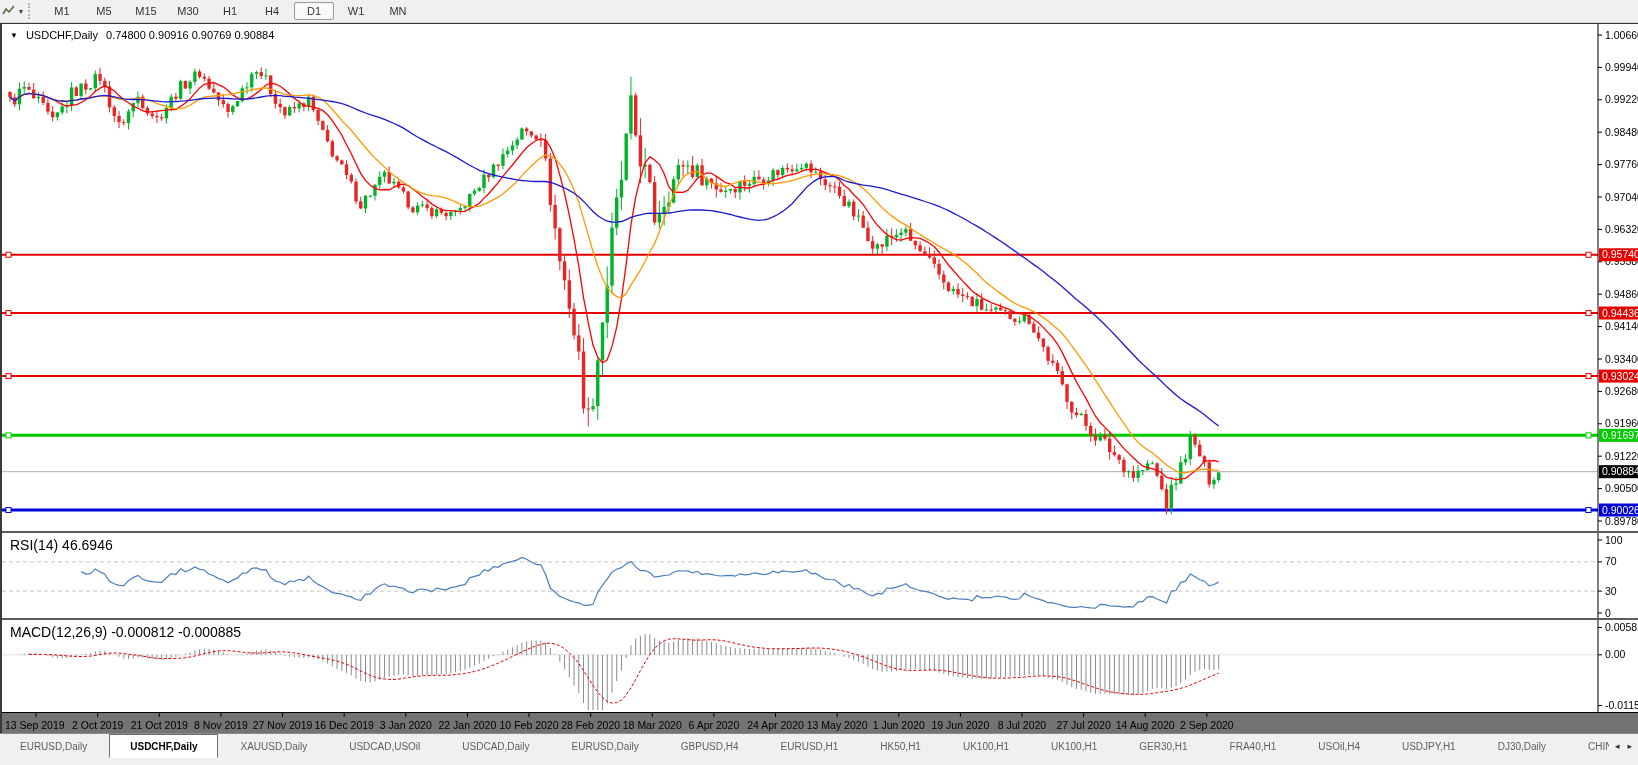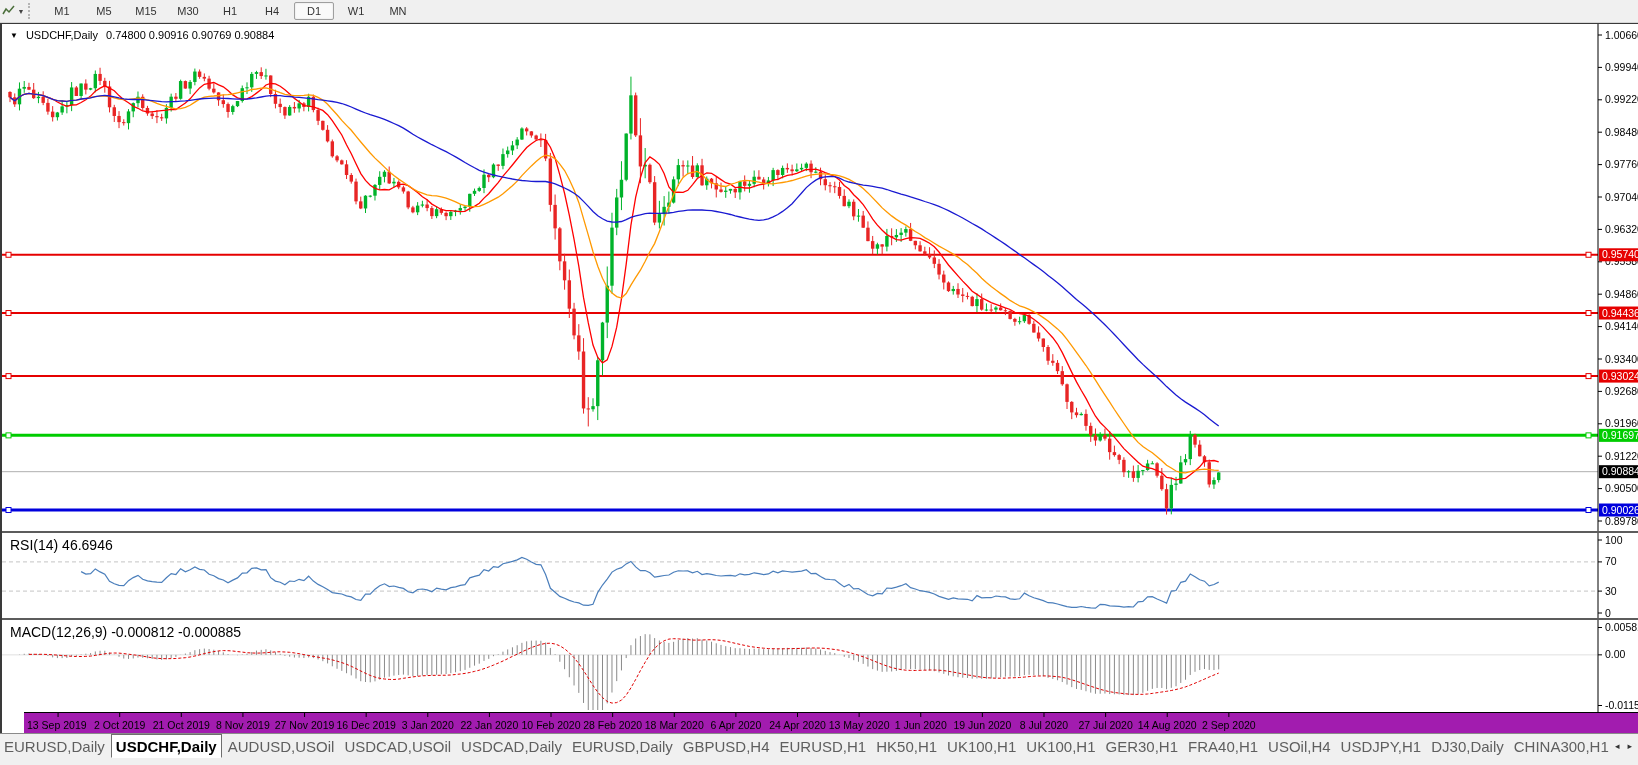--- a/index.html
+++ b/index.html
@@ -12,29 +12,29 @@
   .grip{width:7px;height:16px;margin:0 4px 0 2px;border-left:2px dotted #b5b5b5;}
   .tfbtn{min-width:24px;padding:2px 7px;margin:0 1px;font-size:11px;color:#333;text-align:center;border:1px solid transparent;border-radius:2px;cursor:default;}
   .tfbtn.active{background:#fafafa;border:1px solid #9f9f9f;box-shadow:inset 0 0 2px #ddd;}
   
   .chart-window{position:absolute;top:23px;left:0;right:0;bottom:31px;background:#fff;border-left:2px solid #3a3a3a;border-top:1px solid #3a3a3a;display:flex;flex-direction:column;}
   .panel{position:relative;background:#fff;}
   .panel-main{height:507px;}
   .panel-rsi{height:85px;}
   .panel-macd{height:92px;}
   .splitter{height:2px;background:#5c5c5c;cursor:row-resize;}
-  .date-axis{height:22px;border-top:1px solid #000;position:relative;background:#a21caf;margin-left:22px;}
+  .date-axis{height:22px;border-top:1px solid #000;position:relative;background:#737373;}
   .panel-label{position:absolute;left:8px;top:4px;font-size:14px;color:#000;white-space:pre;z-index:5;}
   .main-title{position:absolute;left:8px;top:5px;font-size:11px;color:#000;z-index:5;display:flex;gap:8px;align-items:center;}
   .main-title .caret{font-size:8px;}
   svg{display:block;}
   
   .tabbar{position:absolute;left:0;right:0;bottom:0;height:31px;background:#f0f0f0;border-top:1px solid #8a8a8a;display:flex;align-items:flex-start;}
   .tabs{display:flex;align-items:stretch;height:24px;flex:1;overflow:hidden;}
-  .tab{display:flex;align-items:center;padding:0 4px;font-size:15px;color:#5f5f5f;white-space:nowrap;cursor:default;position:relative;}
+  .tab{display:flex;align-items:center;padding:0 20px;font-size:10px;color:#5f5f5f;white-space:nowrap;cursor:default;position:relative;}
   .tab.active{background:#fff;color:#000;font-weight:bold;border:1px solid #6e6e6e;border-bottom:1px solid #fff;margin-top:0;z-index:2;}
   .tabsep{width:1px;align-self:center;height:14px;background:#b5b5b5;margin:0 1px;}
   .tab-scroll{display:flex;align-items:center;height:24px;padding:0 6px;gap:8px;color:#333;font-size:9px;}
   .tab-scroll span{cursor:default;}
 </style>
 </head>
 <body>
 
 <div id="stage">
 
@@ -988,21 +988,21 @@
     </div>
 
   </div>
 
   <div class="tabbar">
     <div class="tabs" id="tabs">
         <div class="tab">EURUSD,Daily</div>
         <div class="tabsep"></div>
         <div class="tab active">USDCHF,Daily</div>
         <div class="tabsep"></div>
-        <div class="tab">AUDUSD,USOil</div>
+        <div class="tab">XAUUSD,Daily</div>
         <div class="tabsep"></div>
         <div class="tab">USDCAD,USOil</div>
         <div class="tabsep"></div>
         <div class="tab">USDCAD,Daily</div>
         <div class="tabsep"></div>
         <div class="tab">EURUSD,Daily</div>
         <div class="tabsep"></div>
         <div class="tab">GBPUSD,H4</div>
         <div class="tabsep"></div>
         <div class="tab">EURUSD,H1</div>

